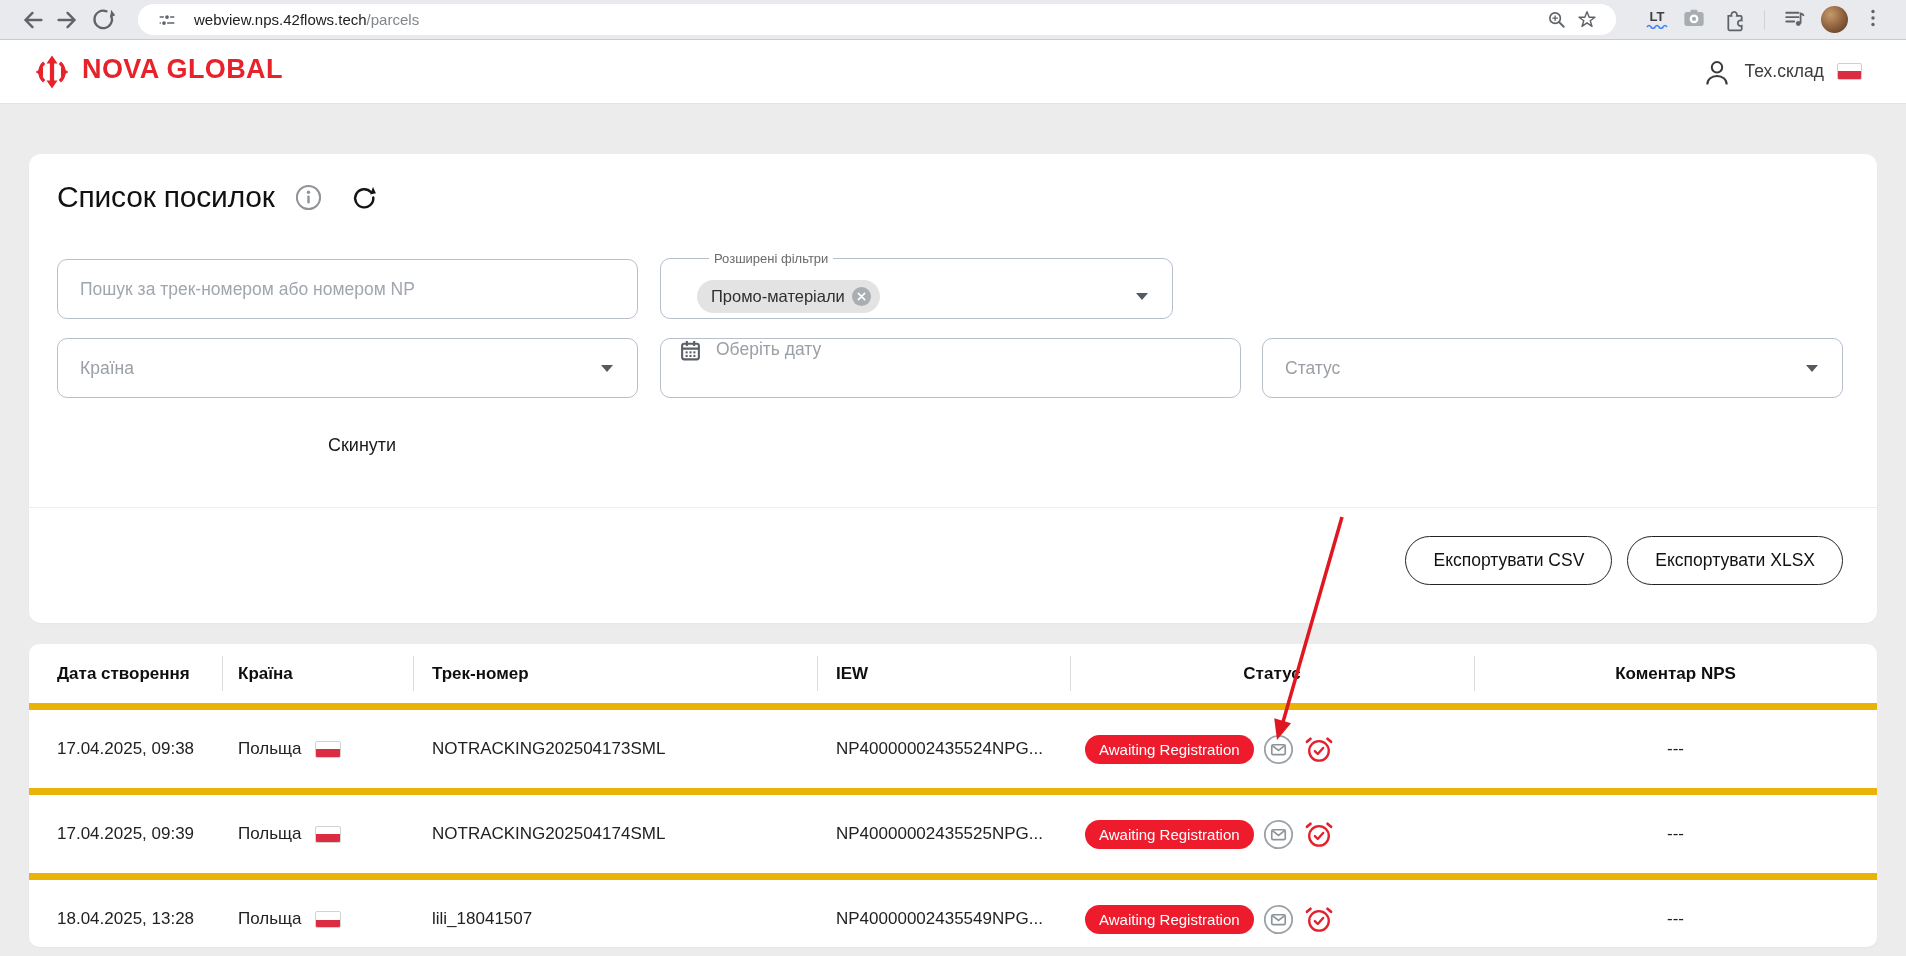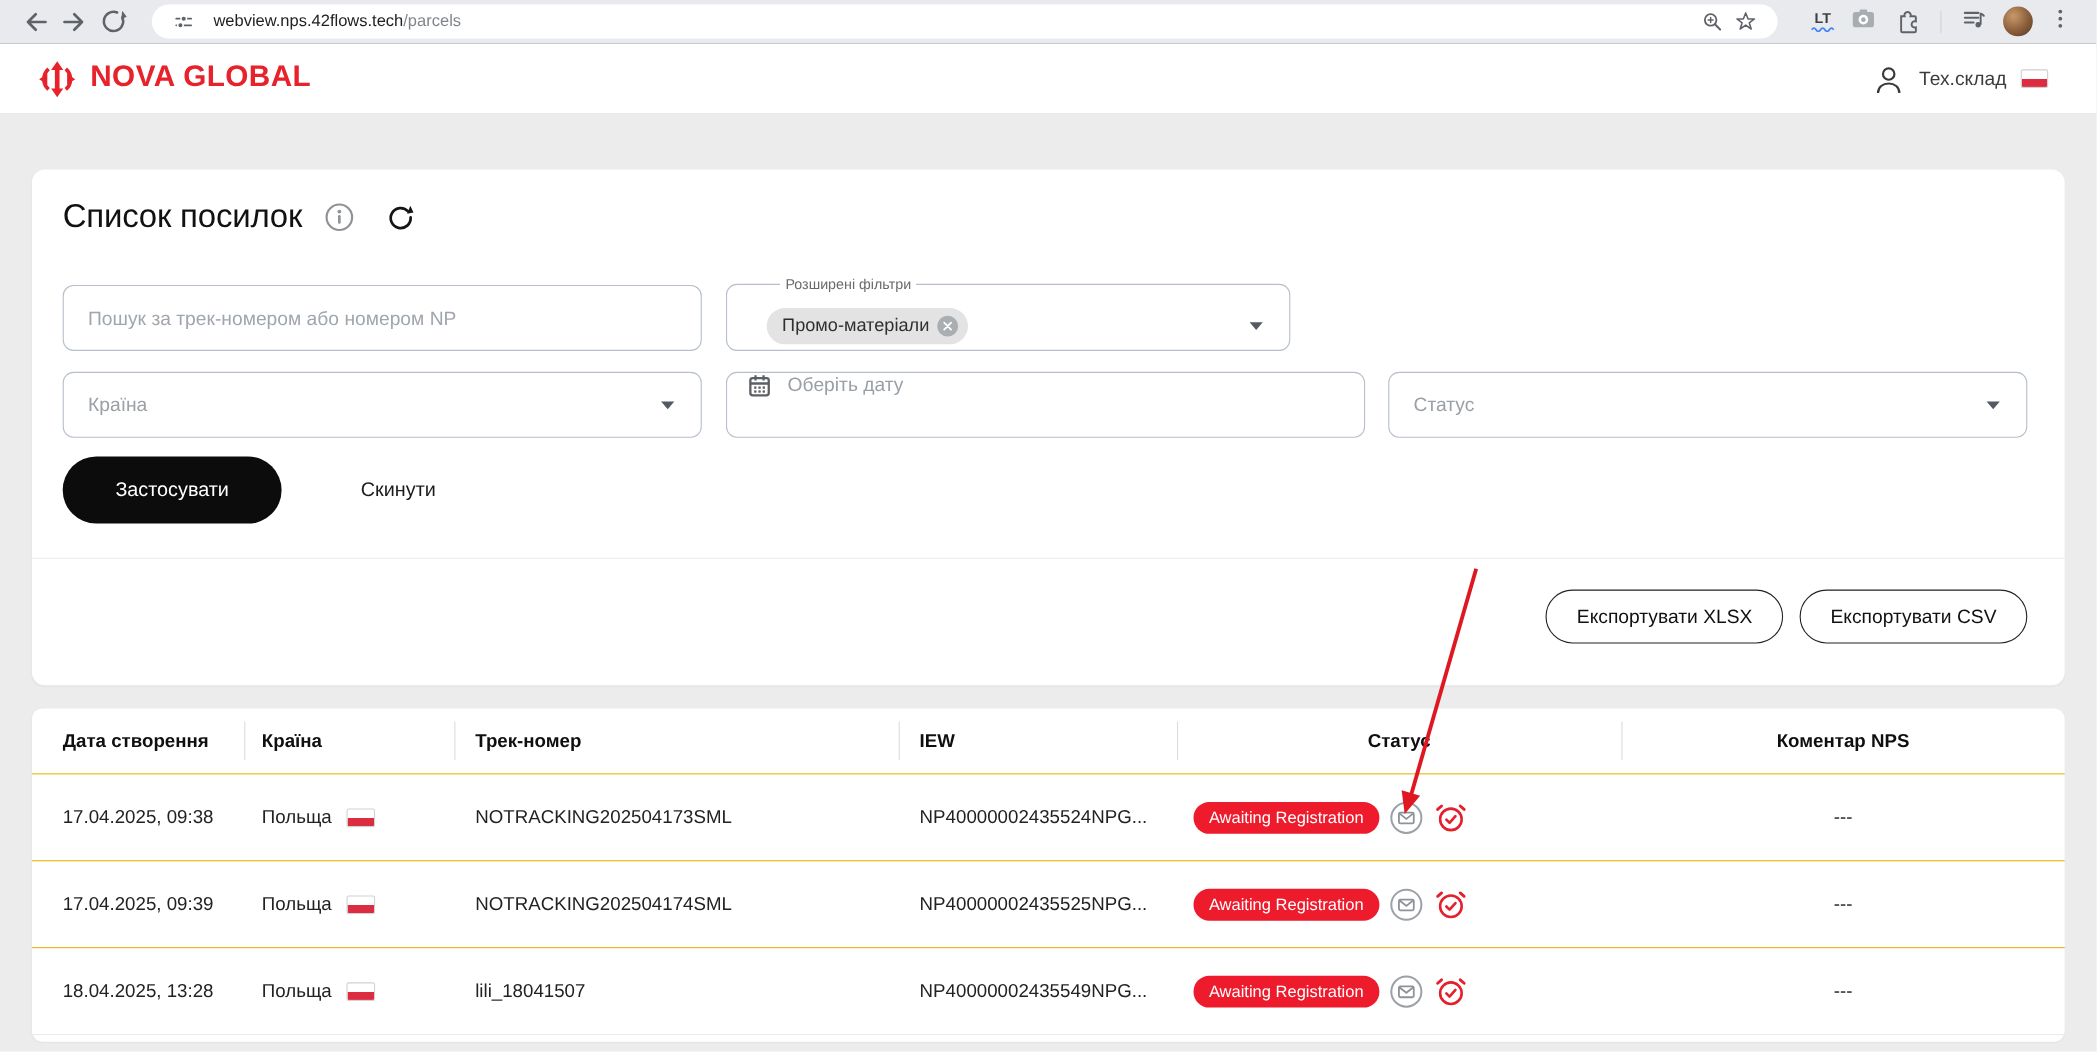--- a/index.html
+++ b/index.html
@@ -75,21 +75,21 @@
   .export-btn{height:49px;border:1.5px solid #222;border-radius:25px;background:#fff;font-size:17.5px;
     color:#111;font-family:inherit;padding:0 27px;cursor:pointer}
 
   
   .thead,.trow{display:grid;grid-template-columns:193px 191px 404px 253px 404px 403px;align-items:center}
   .thead{height:59px}
   .th{position:relative;height:100%;display:flex;align-items:center;font-weight:bold;font-size:17px;color:#0f0f0f}
   .th+.th::before{content:"";position:absolute;left:0;top:12px;bottom:12px;width:1px;background:#dcdcdc}
   .th.c1{padding-left:28px}.th.c2{padding-left:16px}.th.c3{padding-left:19px}.th.c4{padding-left:19px}
   .th.c5,.th.c6{justify-content:center}
-  .trow{height:78px;border-top:1px solid #eab308;font-size:17px;color:#222}
+  .trow{height:78px;border-top:7px solid #eab308;font-size:17px;color:#222}
   .trow:last-child{border-bottom:1px solid #eaeaea}
   .td{display:flex;align-items:center}
   .td.c1{padding-left:28px}.td.c2{padding-left:16px;gap:13px}.td.c3{padding-left:19px}.td.c4{padding-left:19px}
   .td.c5{padding-left:15px;gap:9px}.td.c6{justify-content:center}
   .flag-sm{width:26px;height:17px;border-radius:2px;border:1px solid #d2d2d2;box-sizing:border-box;
     background:linear-gradient(to bottom,#fff 0 50%,#dc2c42 50% 100%);flex:none}
   .status-badge{display:inline-flex;align-items:center;height:29px;border-radius:15px;background:#ee1b2d;
     color:#fff;font-size:15px;padding:0 14px;white-space:nowrap}
   .icon-btn{display:flex;align-items:center;justify-content:center;background:none;border:none;padding:0;cursor:pointer}
 
@@ -256,28 +256,27 @@
           </g>
       </svg>
       <span>Оберіть дату</span>
     </div>
 
     <div class="field selectbox status-select">
       <span>Статус</span>
       <span class="caret"></span>
     </div>
 
-    <button class="apply-btn">Застосувати</button>
     <button class="reset-btn">Скинути</button>
 
     <div class="card-hr"></div>
 
     <div class="exports">
+      <button class="export-btn">Експортувати CSV</button>
       <button class="export-btn">Експортувати XLSX</button>
-      <button class="export-btn">Експортувати CSV</button>
     </div>
   </section>
 
   <section class="card table-card">
     <div class="thead">
       <div class="th c1">Дата створення</div>
       <div class="th c2">Країна</div>
       <div class="th c3">Трек-номер</div>
       <div class="th c4">IEW</div>
       <div class="th c5">Статус</div>

